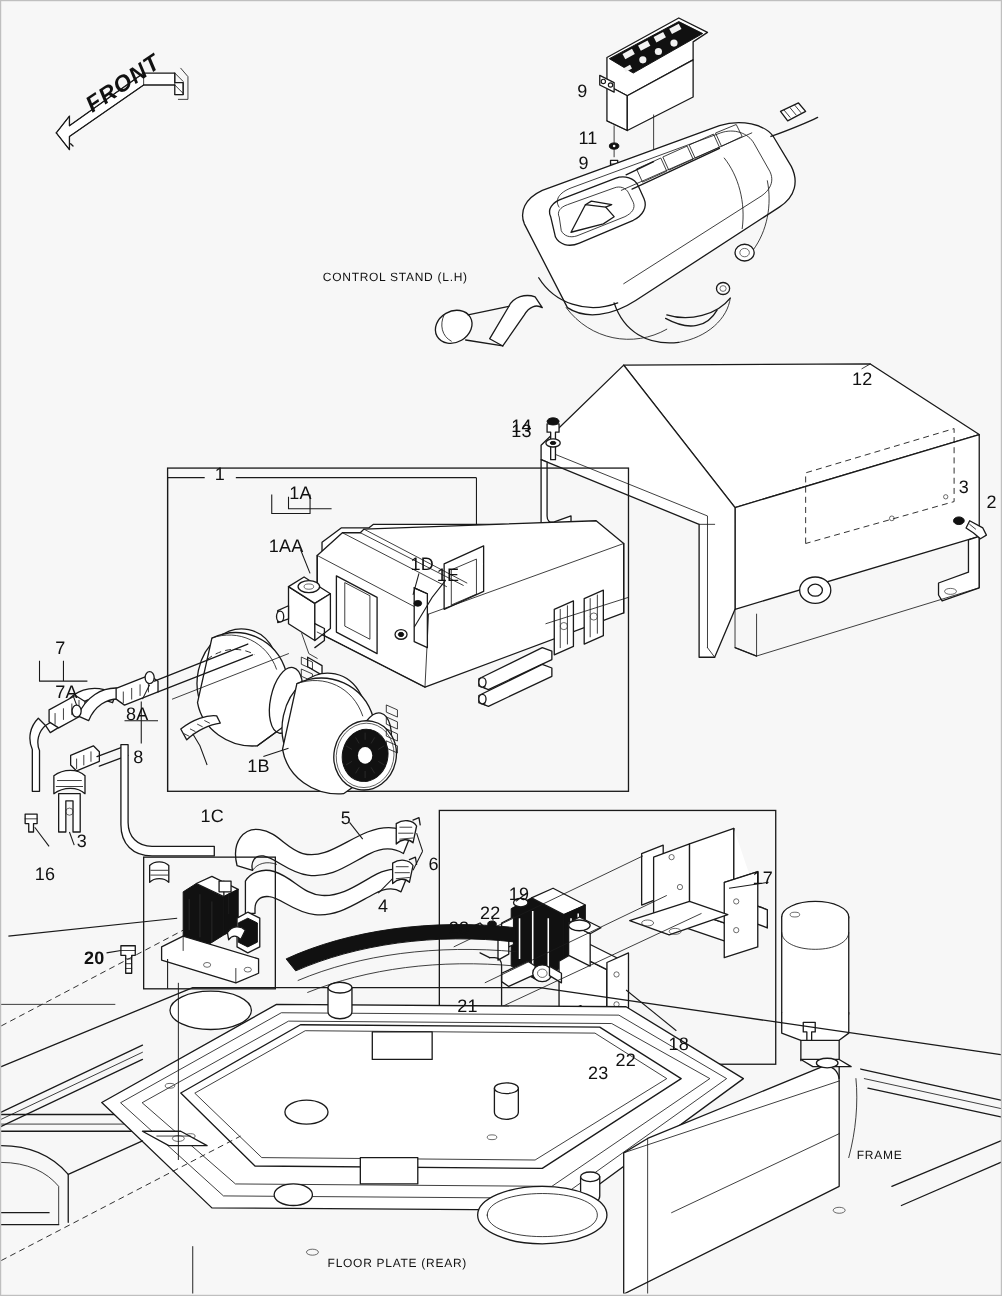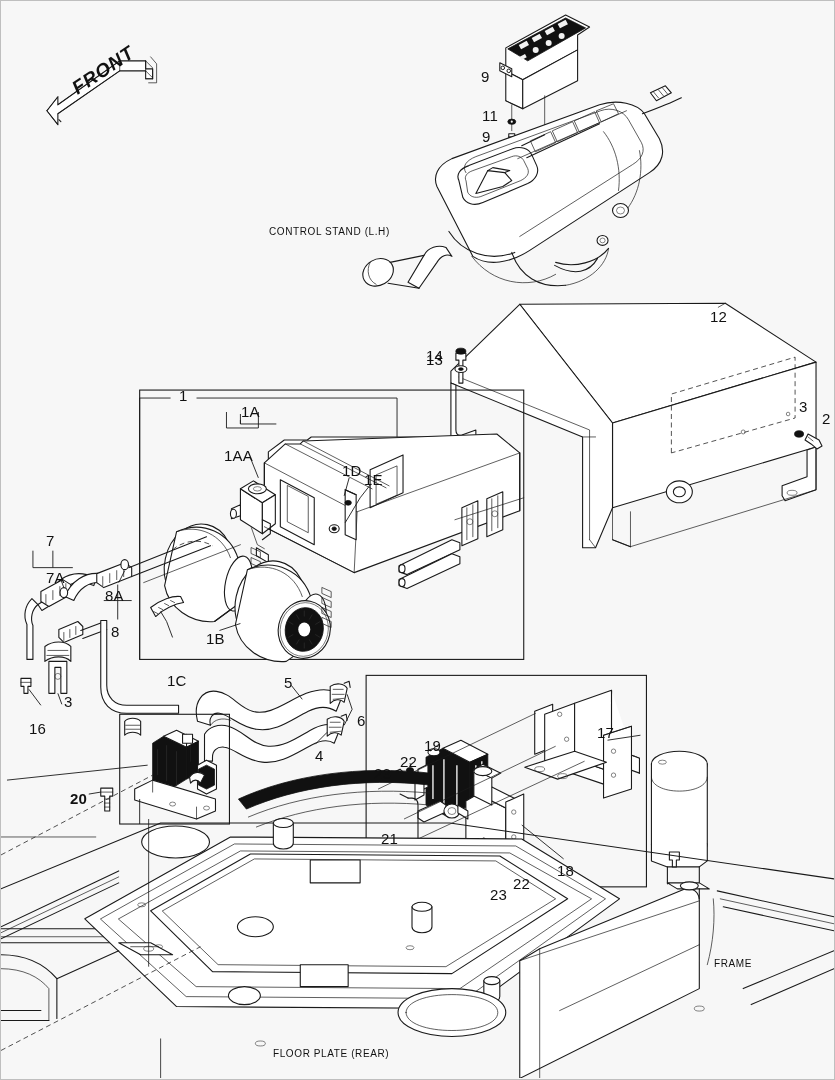--- a/index.html
+++ b/index.html
@@ -681,21 +681,21 @@
   <div class="lbl item-no" style="left:110px;top:622px;">8</div>
   <div class="lbl item-no" style="left:104px;top:586px;">8A</div>
   <div class="lbl item-no" style="left:480px;top:67px;">9</div>
   <div class="lbl item-no" style="left:481px;top:127px;">9</div>
   <div class="lbl item-no" style="left:481px;top:106px;">11</div>
   <div class="lbl item-no" style="left:709px;top:307px;">12</div>
   <div class="lbl item-no" style="left:425px;top:350px;">13</div>
   <div class="lbl item-no" style="left:425px;top:346px;">14</div>
   <div class="lbl item-no" style="left:63px;top:692px;">3</div>
   <div class="lbl item-no" style="left:28px;top:707px;margin-top:12px;">16</div>
-  <div class="lbl item-no" style="left:596px;top:723px;">17</div>
+  <div class="lbl item-no" style="left:626px;top:723px;">17</div>
   <div class="lbl item-no" style="left:556px;top:861px;">18</div>
   <div class="lbl item-no" style="left:423px;top:736px;">19</div>
   <div class="lbl item-no" style="left:69px;top:789px;font-weight:bold;">20</div>
   <div class="lbl item-no" style="left:380px;top:829px;">21</div>
   <div class="lbl item-no" style="left:399px;top:752px;">22</div>
   <div class="lbl item-no" style="left:373px;top:764px;">23</div>
   <div class="lbl item-no" style="left:512px;top:874px;">22</div>
   <div class="lbl item-no" style="left:489px;top:885px;">23</div>
 
 </div>

